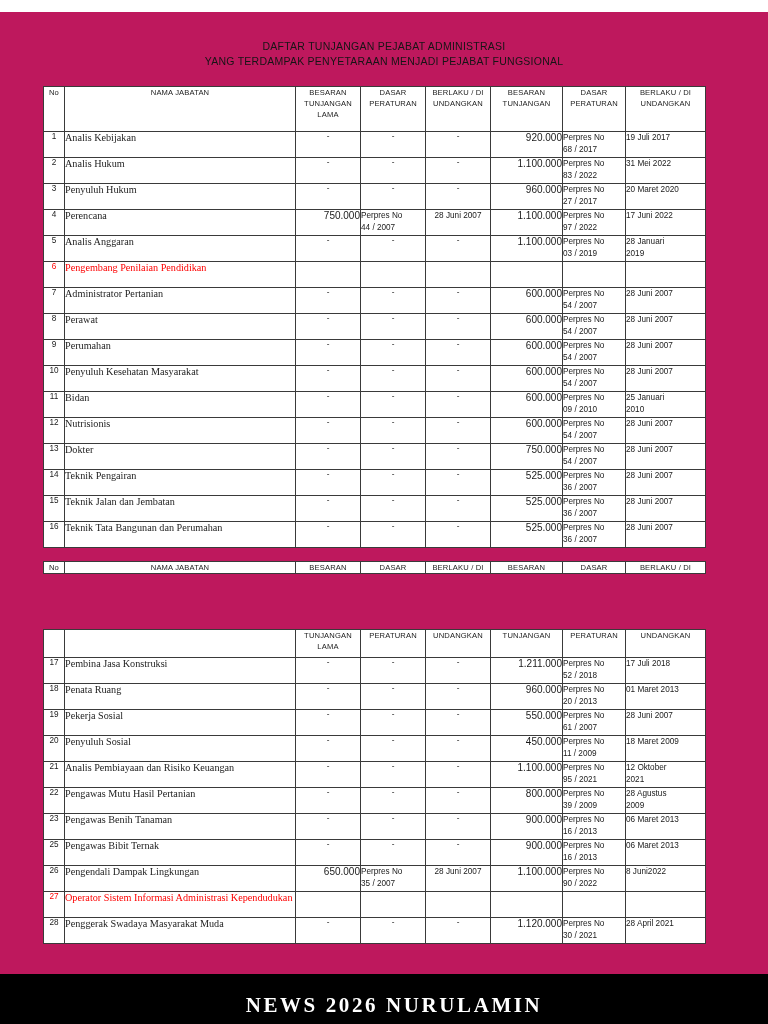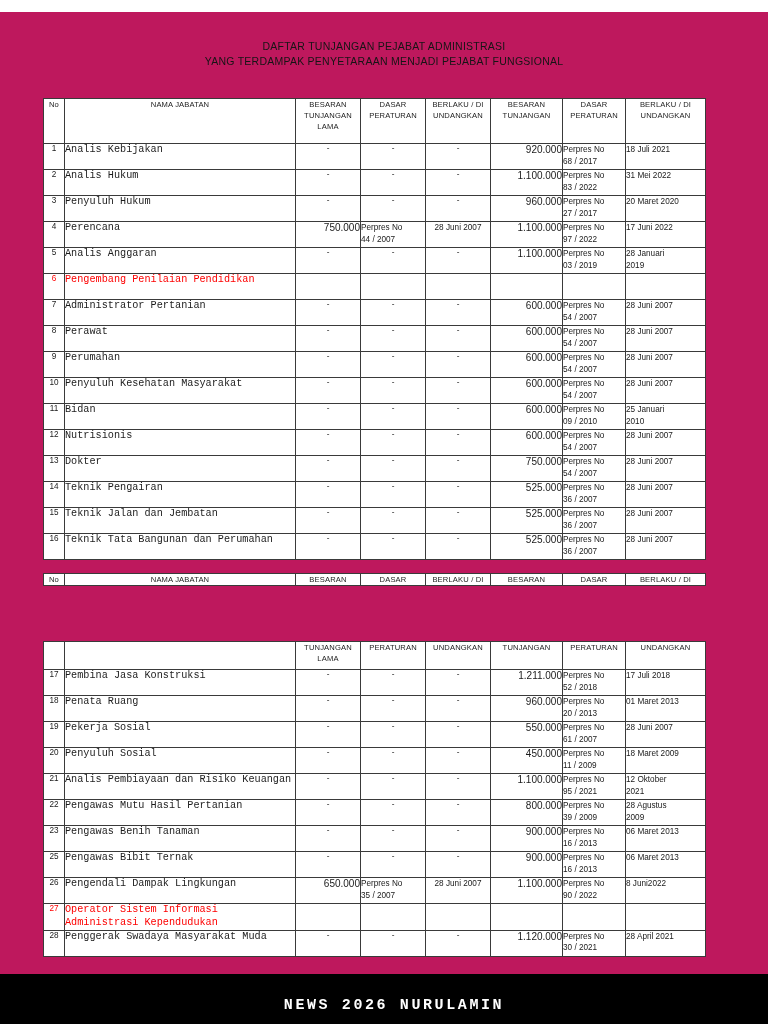--- a/index.html
+++ b/index.html
@@ -40,21 +40,20 @@
     color: #151515;
     font-weight: 400;
     white-space: nowrap;
   }
 
   
   .tbl-wrap {
     position: absolute;
     left: 43px;
     width: 662px;
-    margin-top: 12px;
   }
   table.doc {
     border-collapse: collapse;
     table-layout: fixed;
     width: 662px;
     background: #fff;
   }
   table.doc td, table.doc th {
     border: 1px solid #3a3a3a;
     padding: 0;
@@ -90,21 +89,21 @@
   tr.row td { height: 25px; }
 
   .cell-no {
     font-family: "Liberation Sans", sans-serif;
     font-size: 8.2px;
     text-align: center;
     padding: 3px 1px 0 1px;
     color: #1a1a1a;
   }
   .cell-nama {
-    font-family: Liberation Mono, monospace;
+    font-family: Liberation Serif, serif;
     font-size: 10.2px;
     padding: 3px 3px 0 6px;
     color: #1c1c1c;
     line-height: 1.25;
   }
   .cell-dash {
     font-family: "Liberation Sans", sans-serif;
     font-size: 8.2px;
     text-align: center;
     padding: 5px 2px 0 2px;
@@ -147,22 +146,22 @@
     left: 0;
     bottom: 0;
     width: 768px;
     height: 62px;
     background: #000000;
     display: flex;
     align-items: center;
     justify-content: center;
   }
   .footer-text {
-    font-family: Liberation Mono, monospace;
-    font-size: 15px;
+    font-family: Liberation Serif, serif;
+    font-size: 21px;
     font-weight: 700;
     letter-spacing: 2.6px;
     color: #ffffff;
     white-space: nowrap;
     padding-left: 20px;
   }
 </style>
 </head>
 <body>
 
@@ -218,21 +217,21 @@
       </tbody>
       <tbody id="body-part1">
           <tr class="row">
             <td class="cell-no">1</td>
             <td class="cell-nama">Analis Kebijakan</td>
             <td class="cell-dash">-</td>
             <td class="cell-dash">-</td>
             <td class="cell-dash">-</td>
             <td class="cell-num">920.000</td>
             <td class="cell-txt">Perpres No<br>68 / 2017</td>
-            <td class="cell-txt">18 Juli 2021</td>
+            <td class="cell-txt">19 Juli 2017</td>
           </tr>
           <tr class="row">
             <td class="cell-no">2</td>
             <td class="cell-nama">Analis Hukum</td>
             <td class="cell-dash">-</td>
             <td class="cell-dash">-</td>
             <td class="cell-dash">-</td>
             <td class="cell-num">1.100.000</td>
             <td class="cell-txt">Perpres No<br>83 / 2022</td>
             <td class="cell-txt">31 Mei 2022</td>

